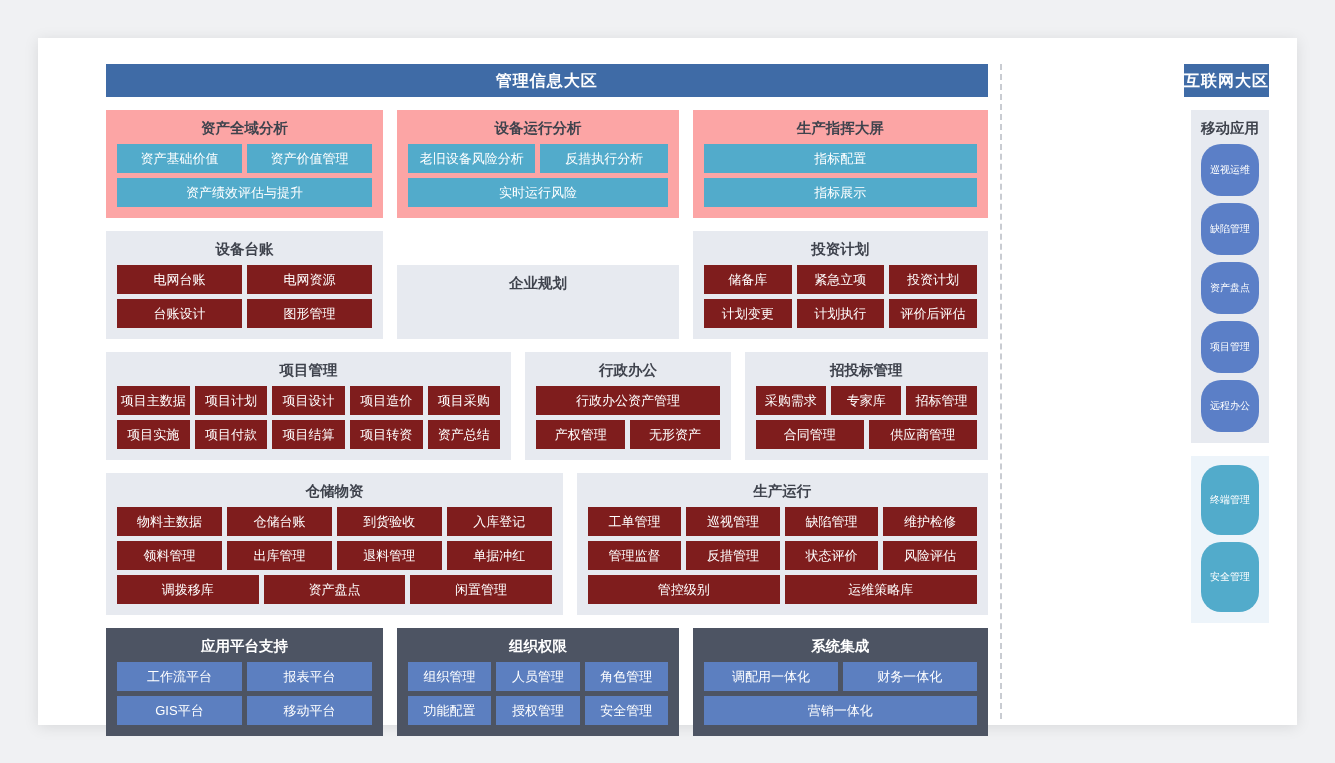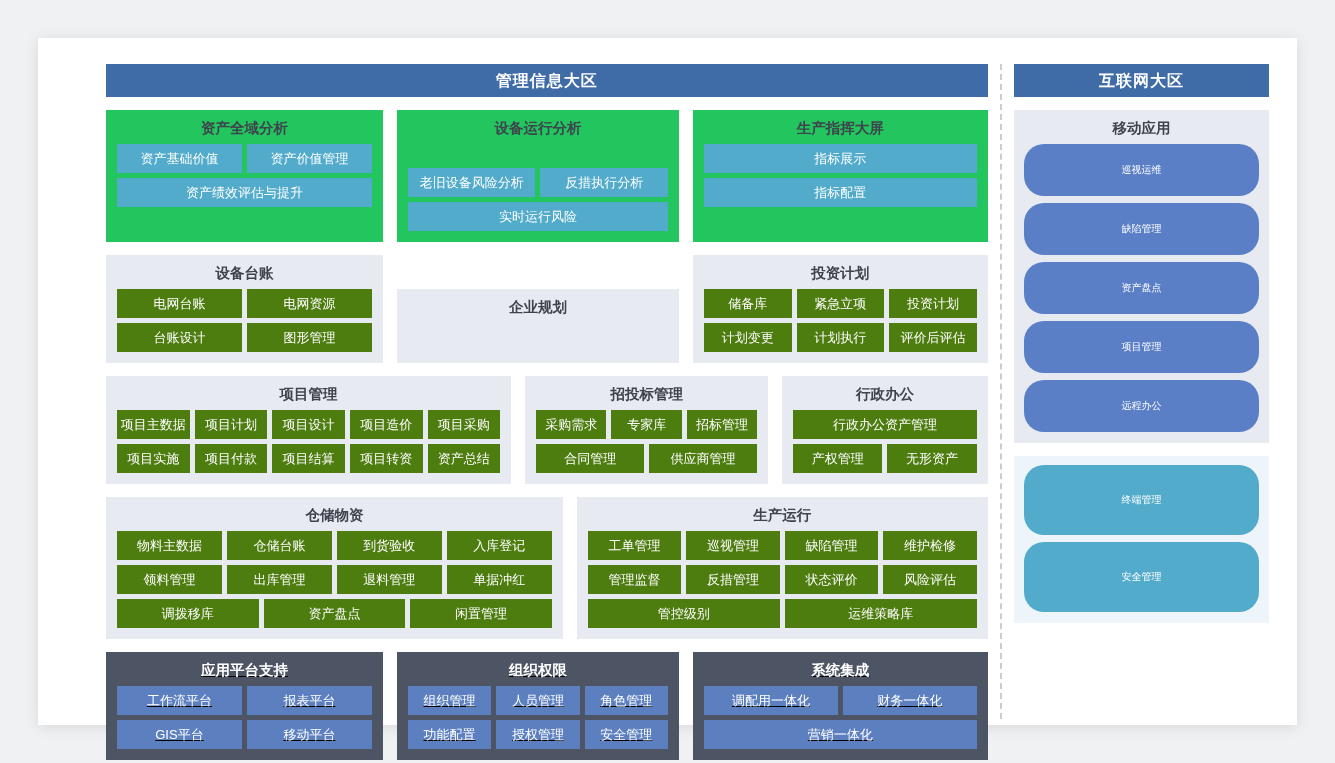--- a/index.html
+++ b/index.html
@@ -33,47 +33,47 @@
   }
   .col-left  { width: 912px; display: flex; flex-direction: column; }
   .divider {
     width: 27px;
     display: flex; align-items: stretch; justify-content: center;
   }
   .divider .dash {
     width: 0; height: 100%;
     border-left: 2px dashed #c9ccd2;
   }
-  .col-right { width: 264px; display: flex; flex-direction: column; }
+  .col-right { width: 264px; display: flex; flex-direction: column; align-items: flex-end; }
 
   
   .region-banner {
     background: #3f6ba6;
     color: #ffffff;
     font-size: 16px;
     font-weight: bold;
     text-align: center;
     line-height: 33px;
     height: 33px;
     letter-spacing: 1px;
     flex: none;
   }
   .col-left .region-banner { margin-bottom: 13px; }
   .col-right .region-banner { margin-bottom: 13px; }
 
   
   .row { display: flex; flex-direction: row; gap: 14px; margin-bottom: 13px; }
-  .row:last-child { margin-bottom: 0; text-decoration: underline; }
+  .row:last-child { margin-bottom: 0; }
 
   
   .group {
     padding: 9px 11px 11px 11px;
     display: flex; flex-direction: column;
   }
-  .group.teal  { background: #22c55e; }
+  .group.teal  { background: #fca5a5; }
   .group.blue  { background: #e7eaf0; }
   .group.dark  { background: #4d5463; }
 
   .group-title {
     text-align: center;
     font-size: 14.5px;
     font-weight: bold;
     color: #3f434d;
     margin-bottom: 7px;
     line-height: 18px;
@@ -87,21 +87,21 @@
     flex: 1 1 0;
     text-align: center;
     color: #ffffff;
     font-size: 13px;
     line-height: 15px;
     padding: 7px 2px;
     white-space: nowrap;
     overflow: hidden;
   }
   .teal .btn { background: #52abcb; }
-  .blue .btn { background: #4d7c0f; }
+  .blue .btn { background: #7f1d1d; }
   .dark .btn { background: #5c7fc0; }
 
   
   .panel {
     background: #e7eaf0;
     padding: 9px 10px 11px 10px;
     display: flex; flex-direction: column;
   }
   .panel.light { background: #edf4fa; }
   .panel-title {
@@ -138,40 +138,40 @@
                 <div class="btn-rows">
                   <div class="btn-row">
                     <div class="btn">资产基础价值</div>
                     <div class="btn">资产价值管理</div>
                   </div>
                   <div class="btn-row">
                     <div class="btn">资产绩效评估与提升</div>
                   </div>
                 </div>
               </div>
-              <div class="group teal" style="flex: 292 1 0px; gap: 24px;">
+              <div class="group teal" style="flex: 292 1 0px;">
                 <div class="group-title">设备运行分析</div>
                 <div class="btn-rows">
                   <div class="btn-row">
                     <div class="btn">老旧设备风险分析</div>
                     <div class="btn">反措执行分析</div>
                   </div>
                   <div class="btn-row">
                     <div class="btn">实时运行风险</div>
                   </div>
                 </div>
               </div>
               <div class="group teal" style="flex: 306 1 0px;">
                 <div class="group-title">生产指挥大屏</div>
                 <div class="btn-rows">
                   <div class="btn-row">
+                    <div class="btn">指标配置</div>
+                  </div>
+                  <div class="btn-row">
                     <div class="btn">指标展示</div>
-                  </div>
-                  <div class="btn-row">
-                    <div class="btn">指标配置</div>
                   </div>
                 </div>
               </div>
             </div>
             <div class="row">
               <div class="group blue" style="flex: 286 1 0px;">
                 <div class="group-title">设备台账</div>
                 <div class="btn-rows">
                   <div class="btn-row">
                     <div class="btn">电网台账</div>
@@ -215,43 +215,43 @@
                   </div>
                   <div class="btn-row">
                     <div class="btn">项目实施</div>
                     <div class="btn">项目付款</div>
                     <div class="btn">项目结算</div>
                     <div class="btn">项目转资</div>
                     <div class="btn">资产总结</div>
                   </div>
                 </div>
               </div>
+              <div class="group blue" style="flex: 206 1 0px;">
+                <div class="group-title">行政办公</div>
+                <div class="btn-rows">
+                  <div class="btn-row">
+                    <div class="btn">行政办公资产管理</div>
+                  </div>
+                  <div class="btn-row">
+                    <div class="btn">产权管理</div>
+                    <div class="btn">无形资产</div>
+                  </div>
+                </div>
+              </div>
               <div class="group blue" style="flex: 248 1 0px;">
                 <div class="group-title">招投标管理</div>
                 <div class="btn-rows">
                   <div class="btn-row">
                     <div class="btn">采购需求</div>
                     <div class="btn">专家库</div>
                     <div class="btn">招标管理</div>
                   </div>
                   <div class="btn-row">
                     <div class="btn">合同管理</div>
                     <div class="btn">供应商管理</div>
-                  </div>
-                </div>
-              </div>
-              <div class="group blue" style="flex: 206 1 0px;">
-                <div class="group-title">行政办公</div>
-                <div class="btn-rows">
-                  <div class="btn-row">
-                    <div class="btn">行政办公资产管理</div>
-                  </div>
-                  <div class="btn-row">
-                    <div class="btn">产权管理</div>
-                    <div class="btn">无形资产</div>
                   </div>
                 </div>
               </div>
             </div>
             <div class="row">
               <div class="group blue" style="flex: 474 1 0px;">
                 <div class="group-title">仓储物资</div>
                 <div class="btn-rows">
                   <div class="btn-row">
                     <div class="btn">物料主数据</div>

